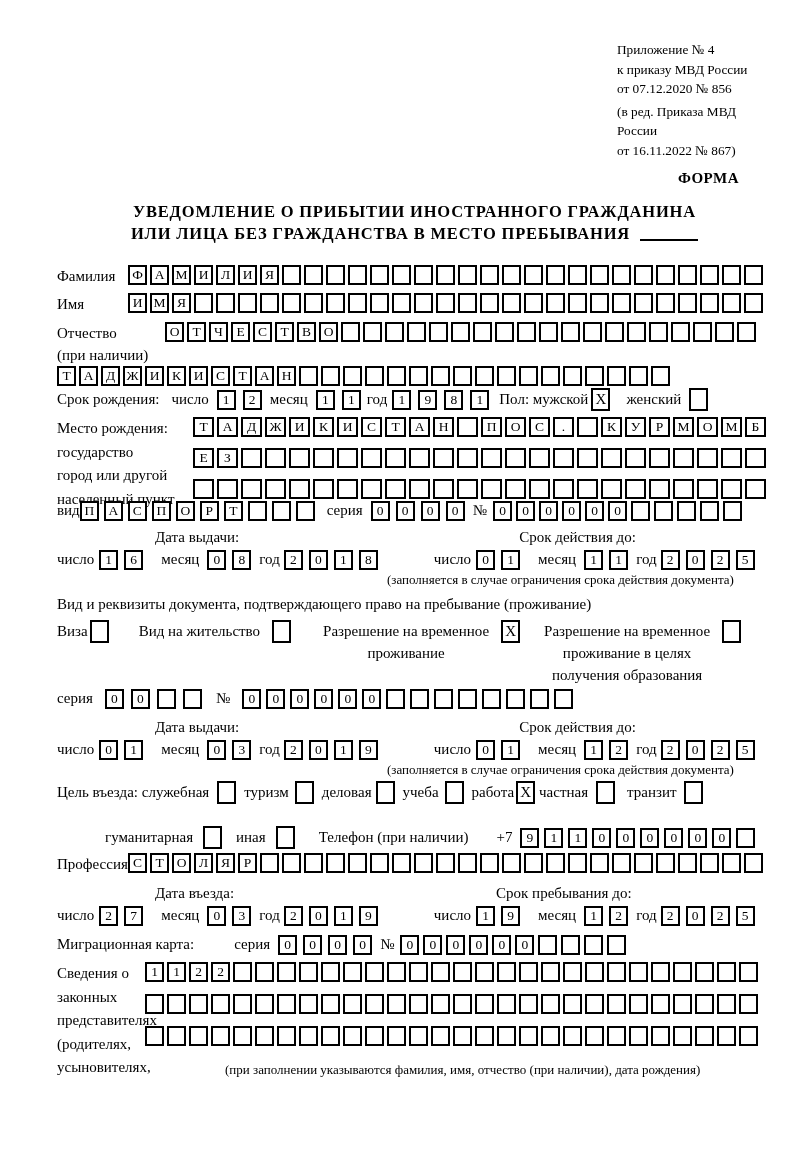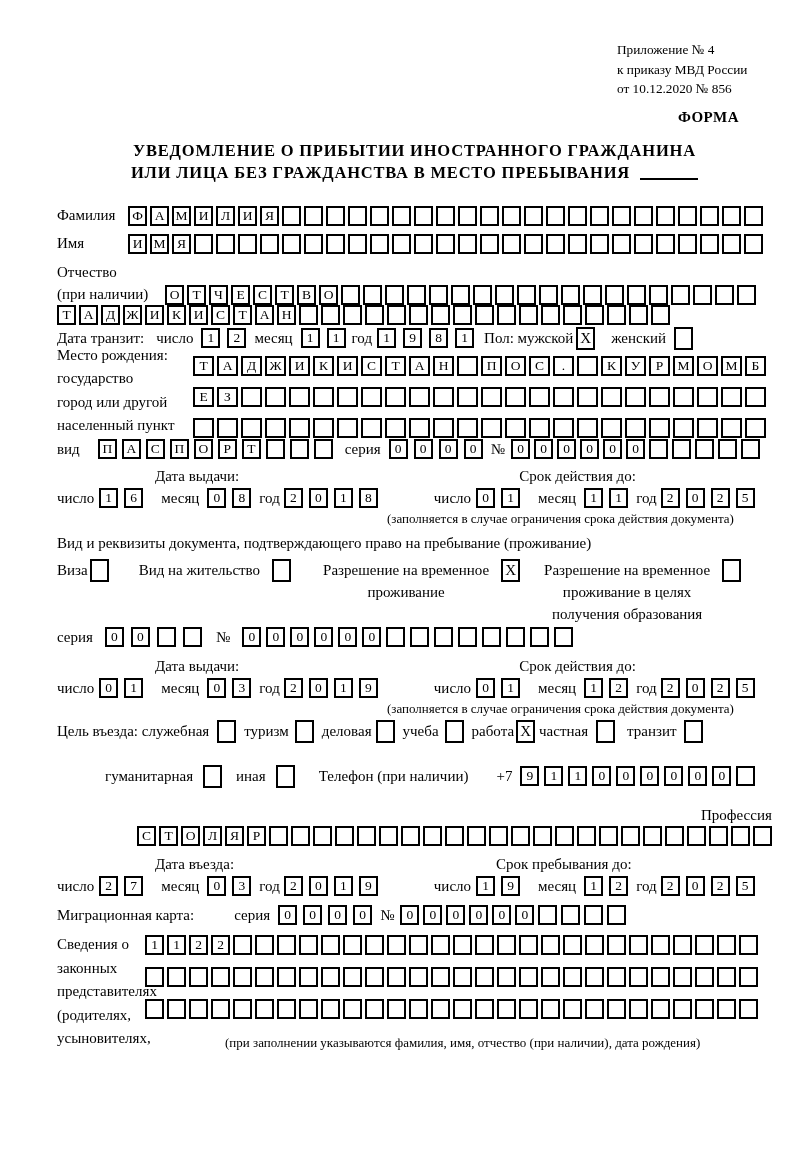--- a/index.html
+++ b/index.html
@@ -22,32 +22,36 @@
   .seg-txt.sm{font-size:13px;line-height:16px;}
   .seg-gap{flex:none;}
   .seg-boxes{display:flex;gap:3px;flex:none;}
   .cell{width:19px;height:20px;box-sizing:border-box;border:2px solid #000;flex:none;
         display:flex;align-items:center;justify-content:center;font-size:13.5px;line-height:1;background:#fff;}
   .chk{width:19px;height:23px;box-sizing:border-box;border:2px solid #000;flex:none;
        display:flex;align-items:center;justify-content:center;font-size:15px;line-height:1;background:#fff;}
   .seg-col{flex:none;}
   .seg-col.c{text-align:center;}
   .col-line{line-height:22px;}
-  .f-row{display:flex;align-items:flex-end;}
+  .f-row{display:flex;align-items:flex-start;}
   .f-label{flex:none;line-height:22px;}
   .f-rows{display:flex;flex-direction:column;}
 </style>
 </head>
 <body>
 
 <div class="page">
   <div class="appendix">
     <div>Приложение № 4</div>
     <div>к приказу МВД России</div>
-    <div>от 10.12.2020 № 856</div>
+    <div>от 07.12.2020 № 856</div>
+    <div class="rev">
+      <div>(в ред. Приказа МВД России</div>
+      <div>от 16.11.2022 № 867)</div>
+    </div>
   </div>
   <div class="forma b">ФОРМА</div>
   <div class="title">
     <div>УВЕДОМЛЕНИЕ О ПРИБЫТИИ ИНОСТРАННОГО ГРАЖДАНИНА</div>
     <div><span>ИЛИ ЛИЦА БЕЗ ГРАЖДАНСТВА В МЕСТО ПРЕБЫВАНИЯ</span><span class="title-underline"></span></div>
   </div>
   <div id="form-body">
       <div class="f-row" style="margin-top: 0px;">
         <div class="f-label" style="width: 71px;">
           <div>Фамилия</div>
@@ -197,21 +201,21 @@
               <div class="cell"></div>
               <div class="cell"></div>
               <div class="cell"></div>
               <div class="cell"></div>
               <div class="cell"></div>
             </div>
           </div>
         </div>
       </div>
       <div class="line" style="margin-top: 2px;">
-        <div class="seg-txt" style="margin-right: 12px;">Дата транзит:</div>
+        <div class="seg-txt" style="margin-right: 12px;">Срок рождения:</div>
         <div class="seg-txt" style="margin-right: 8px;">число</div>
         <div class="seg-boxes" style="gap: 7px;">
           <div class="cell">1</div>
           <div class="cell">2</div>
         </div>
         <div class="seg-txt" style="margin-left: 8px; margin-right: 8px;">месяц</div>
         <div class="seg-boxes" style="gap: 7px;">
           <div class="cell">1</div>
           <div class="cell">1</div>
         </div>
@@ -315,21 +319,21 @@
               <div class="cell" style="width: 21px;"></div>
               <div class="cell" style="width: 21px;"></div>
               <div class="cell" style="width: 21px;"></div>
               <div class="cell" style="width: 21px;"></div>
               <div class="cell" style="width: 21px;"></div>
             </div>
           </div>
         </div>
       </div>
       <div class="line" style="margin-top: 1px;">
-        <div class="seg-txt" style="margin-right: 18px;">вид</div>
+        <div class="seg-txt" style="">вид</div>
         <div class="seg-boxes" style="gap: 5px;">
           <div class="cell">П</div>
           <div class="cell">А</div>
           <div class="cell">С</div>
           <div class="cell">П</div>
           <div class="cell">О</div>
           <div class="cell">Р</div>
           <div class="cell">Т</div>
           <div class="cell"></div>
           <div class="cell"></div>
@@ -525,21 +529,21 @@
           <div class="cell">1</div>
           <div class="cell">0</div>
           <div class="cell">0</div>
           <div class="cell">0</div>
           <div class="cell">0</div>
           <div class="cell">0</div>
           <div class="cell">0</div>
           <div class="cell"></div>
         </div>
       </div>
-      <div class="f-row" style="margin-top: 16px; flex-direction: column;">
+      <div class="f-row" style="margin-top: 4px;">
         <div class="f-label" style="width: 71px;">
           <div>Профессия</div>
         </div>
         <div class="f-rows">
           <div class="line">
             <div class="seg-boxes">
               <div class="cell">С</div>
               <div class="cell">Т</div>
               <div class="cell">О</div>
               <div class="cell">Л</div>

